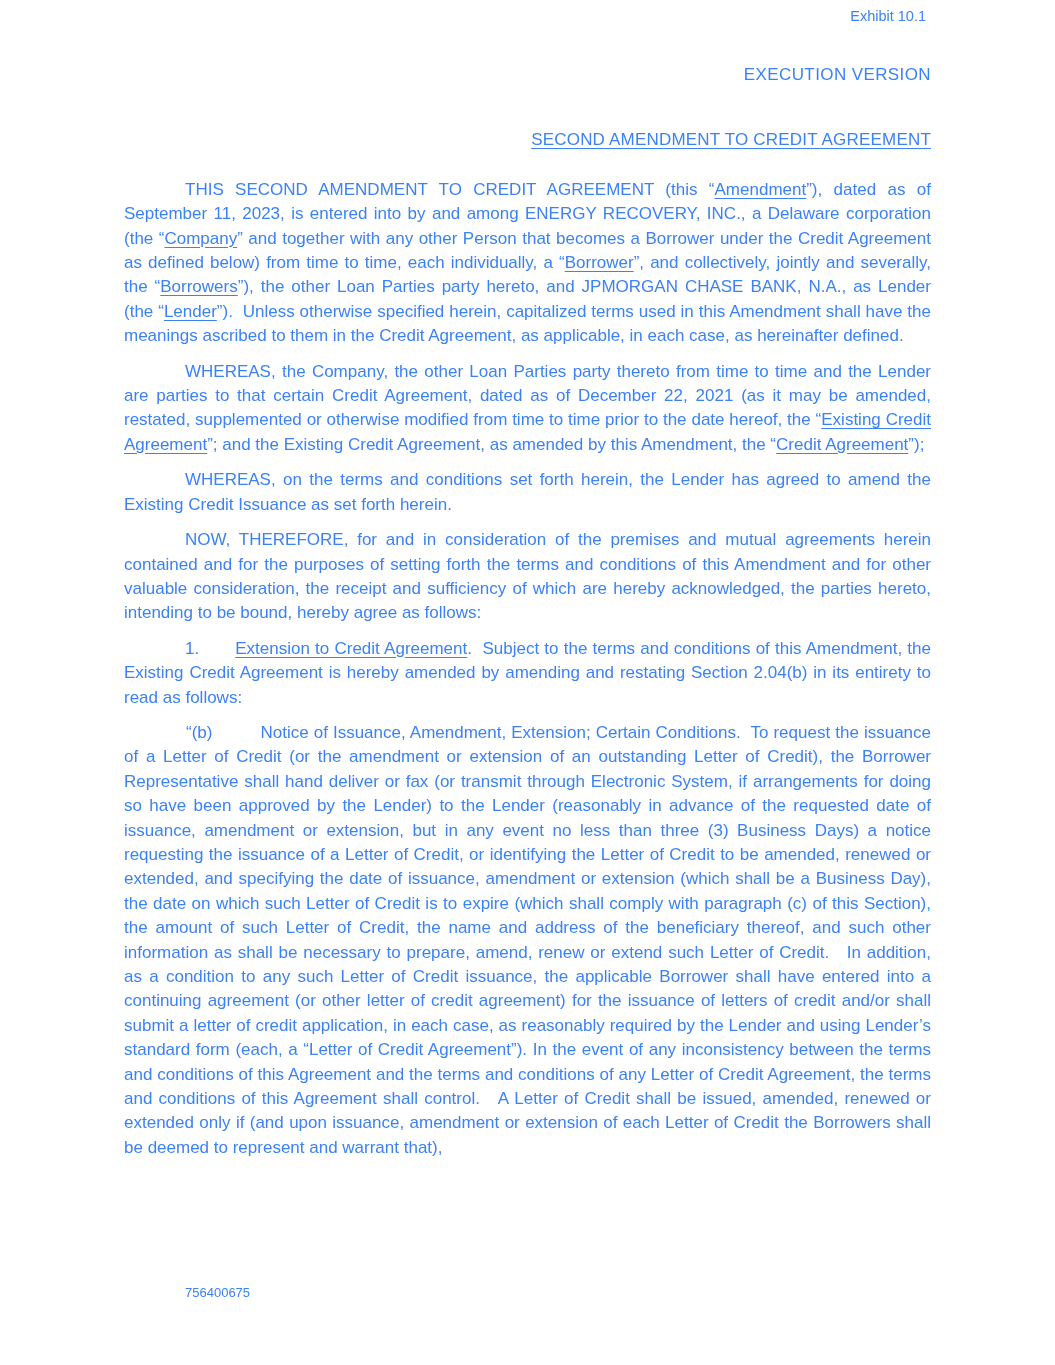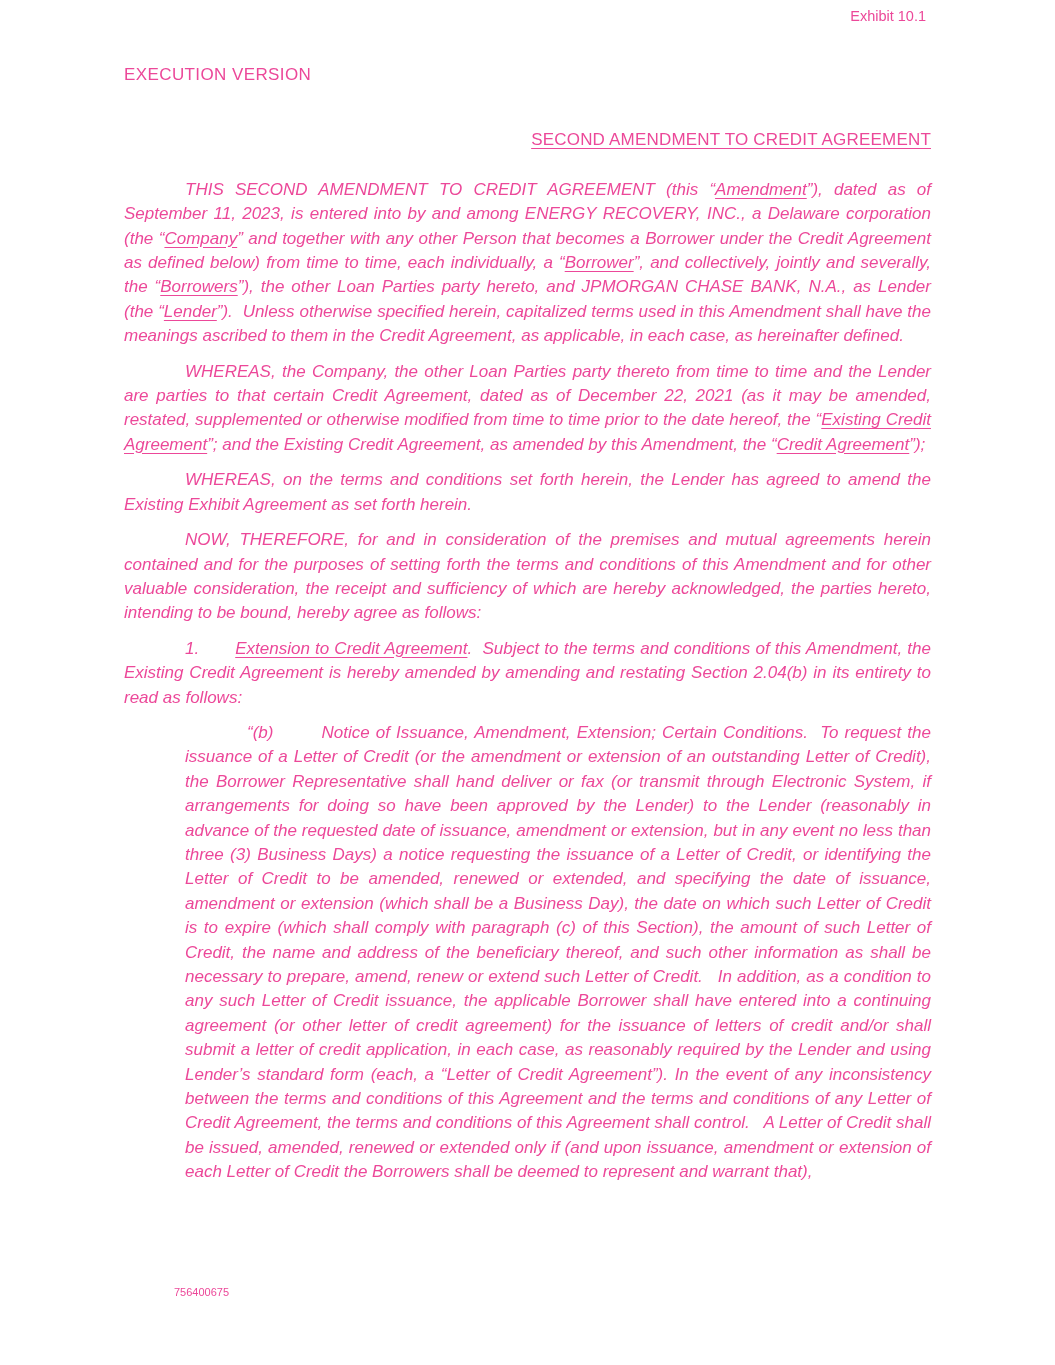--- a/index.html
+++ b/index.html
@@ -5,71 +5,69 @@
   html, body { margin: 0; padding: 0; background: #e8e8e8; }
   .page {
     position: relative;
     width: 1055px;
     height: 1365px;
     margin: 0 auto;
     background: #ffffff;
     box-sizing: border-box;
     padding: 8px 124px 0 124px;
     font-family: "Liberation Sans", sans-serif;
-    color: #ec4899;
+    color: #3b82f6;
     font-size: 17px;
     line-height: 24.4px;
   }
   .exhibit-line {
     text-align: right;
     font-size: 14.5px;
     line-height: 17px;
     padding-right: 5px;
   }
   .version-line {
     margin-top: 38px;
-    text-align: left;
+    text-align: right;
     letter-spacing: 0.4px;
   }
   .doc-title {
     margin-top: 41px;
     text-align: right;
     letter-spacing: 0.2px;
   }
   .doc-title span { text-decoration: underline; text-underline-offset: 3px; }
   .paragraphs { margin-top: 25px; }
   p.para {
     margin: 0 0 11px 0;
     text-align: justify;
-    font-style: italic;
   }
   p.para.body { text-indent: 61px; }
   p.para.block {
-    margin-left: 61px;
     text-indent: 62px;
   }
   span.u { text-decoration: underline; text-underline-offset: 3px; }
   span.tab { display: inline-block; }
   .footer-number {
     position: absolute;
-    left: 174px;
+    left: 185px;
     top: 1285px;
-    font-size: 11px;
+    font-size: 13px;
     line-height: 15px;
   }
 </style>
 </head>
 <body>
 
 <div class="page">
   <div class="exhibit-line">Exhibit 10.1</div>
   <div class="version-line">EXECUTION VERSION</div>
   <div class="doc-title"><span>SECOND AMENDMENT TO CREDIT AGREEMENT</span></div>
   <div class="paragraphs">
       <p class="para body"><span>THIS SECOND AMENDMENT TO CREDIT AGREEMENT (this “</span><span class="u">Amendment</span><span>”), dated as of September 11, 2023, is entered into by and among ENERGY RECOVERY, INC., a Delaware corporation (the “</span><span class="u">Company</span><span>” and together with any other Person that becomes a Borrower under the Credit Agreement as defined below) from time to time, each individually, a “</span><span class="u">Borrower</span><span>”, and collectively, jointly and severally, the “</span><span class="u">Borrowers</span><span>”), the other Loan Parties party hereto, and JPMORGAN CHASE BANK, N.A., as Lender (the “</span><span class="u">Lender</span><span>”).&nbsp; Unless otherwise specified herein, capitalized terms used in this Amendment shall have the meanings ascribed to them in the Credit Agreement, as applicable, in each case, as hereinafter defined.</span></p>
       <p class="para body"><span>WHEREAS, the Company, the other Loan Parties party thereto from time to time and the Lender are parties to that certain Credit Agreement, dated as of December 22, 2021 (as it may be amended, restated, supplemented or otherwise modified from time to time prior to the date hereof, the “</span><span class="u">Existing Credit Agreement</span><span>”; and the Existing Credit Agreement, as amended by this Amendment, the “</span><span class="u">Credit Agreement</span><span>”);</span></p>
-      <p class="para body"><span>WHEREAS, on the terms and conditions set forth herein, the Lender has agreed to amend the Existing Exhibit Agreement as set forth herein.</span></p>
+      <p class="para body"><span>WHEREAS, on the terms and conditions set forth herein, the Lender has agreed to amend the Existing Credit Issuance as set forth herein.</span></p>
       <p class="para body"><span>NOW, THEREFORE, for and in consideration of the premises and mutual agreements herein contained and for the purposes of setting forth the terms and conditions of this Amendment and for other valuable consideration, the receipt and sufficiency of which are hereby acknowledged, the parties hereto, intending to be bound, hereby agree as follows:</span></p>
       <p class="para body"><span>1.</span><span class="tab" style="width: 36px;"></span><span class="u">Extension to Credit Agreement</span><span>.&nbsp; Subject to the terms and conditions of this Amendment, the Existing Credit Agreement is hereby amended by amending and restating Section 2.04(b) in its entirety to read as follows:</span></p>
       <p class="para block"><span>“(b)</span><span class="tab" style="width: 48px;"></span><span>Notice of Issuance, Amendment, Extension; Certain Conditions.&nbsp; To request the issuance of a Letter of Credit (or the amendment or extension of an outstanding Letter of Credit), the Borrower Representative shall hand deliver or fax (or transmit through Electronic System, if arrangements for doing so have been approved by the Lender) to the Lender (reasonably in advance of the requested date of issuance, amendment or extension, but in any event no less than three (3) Business Days) a notice requesting the issuance of a Letter of Credit, or identifying the Letter of Credit to be amended, renewed or extended, and specifying the date of issuance, amendment or extension (which shall be a Business Day), the date on which such Letter of Credit is to expire (which shall comply with paragraph (c) of this Section), the amount of such Letter of Credit, the name and address of the beneficiary thereof, and such other information as shall be necessary to prepare, amend, renew or extend such Letter of Credit.&nbsp;&nbsp; In addition, as a condition to any such Letter of Credit issuance, the applicable Borrower shall have entered into a continuing agreement (or other letter of credit agreement) for the issuance of letters of credit and/or shall submit a letter of credit application, in each case, as reasonably required by the Lender and using Lender’s standard form (each, a “Letter of Credit Agreement”). In the event of any inconsistency between the terms and conditions of this Agreement and the terms and conditions of any Letter of Credit Agreement, the terms and conditions of this Agreement shall control.&nbsp;&nbsp; A Letter of Credit shall be issued, amended, renewed or extended only if (and upon issuance, amendment or extension of each Letter of Credit the Borrowers shall be deemed to represent and warrant that),</span></p>
     </div>
   <div class="footer-number">756400675</div>
 </div>
 
 </body></html>

